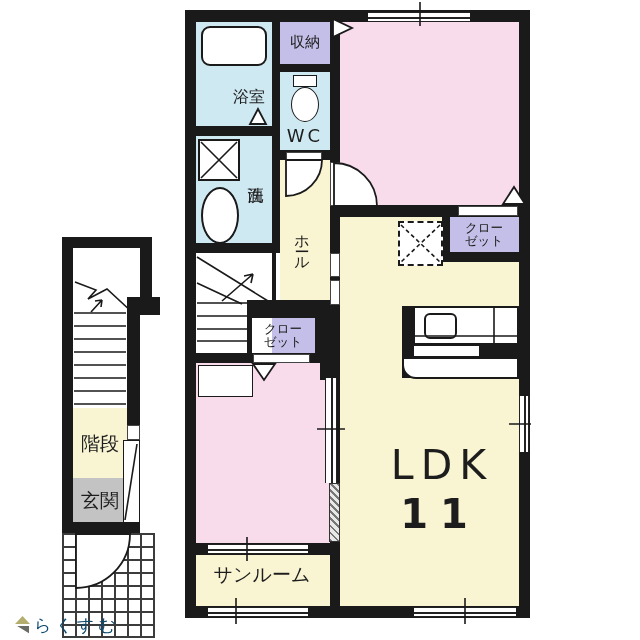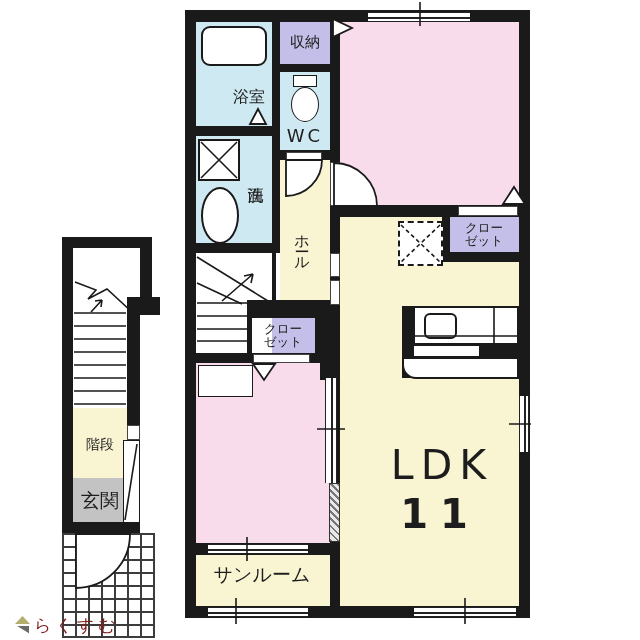--- a/index.html
+++ b/index.html
@@ -15,21 +15,21 @@
   .win.v .mid{left:50%;top:0;bottom:0;width:1.5px;height:auto;background:#222;}
   .opening{background:#fff;border:1px solid #444;}
   .lbl{transform:translate(-50%,-50%);color:#1d1d1d;white-space:nowrap;text-align:center;line-height:1.05;}
   .vtext{writing-mode:vertical-rl;text-orientation:upright;letter-spacing:2px;}
   svg.overlay{position:absolute;left:0;top:0;pointer-events:none;}
   .hatch{background:repeating-linear-gradient(45deg,#777 0 2px,#e8e8e8 2px 5px);border:1px solid #333;}
   .tiles{background-color:#fff;
     background-image:repeating-linear-gradient(to right,#3c3c3c 0 2px,transparent 2px 13px),
                      repeating-linear-gradient(to bottom,#3c3c3c 0 2px,transparent 2px 13px);
     border-right:2px solid #3c3c3c;border-bottom:2px solid #3c3c3c;}
-  .wm{position:absolute;color:#7f1d1d;font-size:17px;letter-spacing:4px;}
+  .wm{position:absolute;color:#0c4a6e;font-size:17px;letter-spacing:4px;}
 </style>
 </head>
 <body>
 
 <div id="stage">
 
   <div class="room" style="left:196px;top:22px;width:76px;height:104px;background:#cfe9f3;"></div>
   <div class="room" style="left:280px;top:22px;width:50px;height:42px;background:#c4bfe8;"></div>
   <div class="room" style="left:280px;top:72px;width:50px;height:78px;background:#cfe9f3;"></div>
   <div class="room" style="left:196px;top:136px;width:76px;height:107px;background:#cfe9f3;"></div>
@@ -185,18 +185,18 @@
     <span>クロー</span><br>
     <span>ゼット</span>
   </div>
   <div class="lbl" style="left:283px;top:335px;font-size:12.5px;">
     <span>クロー</span><br>
     <span>ゼット</span>
   </div>
   <div class="lbl" style="left:262px;top:575px;font-size:19px;">サンルーム</div>
   <div class="lbl" style="left:442px;top:466px;font-size:41px;font-weight:500;letter-spacing:7px;">LDK</div>
   <div class="lbl" style="left:440px;top:514px;font-size:40px;font-weight:700;letter-spacing:12px;">11</div>
-  <div class="lbl" style="left:100px;top:444px;font-size:14px;">階段</div>
+  <div class="lbl" style="left:100px;top:444px;font-size:19px;">階段</div>
   <div class="lbl" style="left:100px;top:501px;font-size:19px;">玄関</div>
 
   <div class="wm" style="left:34px;top:614px;">らくすむ</div>
 
 </div>
 
 </body></html>

